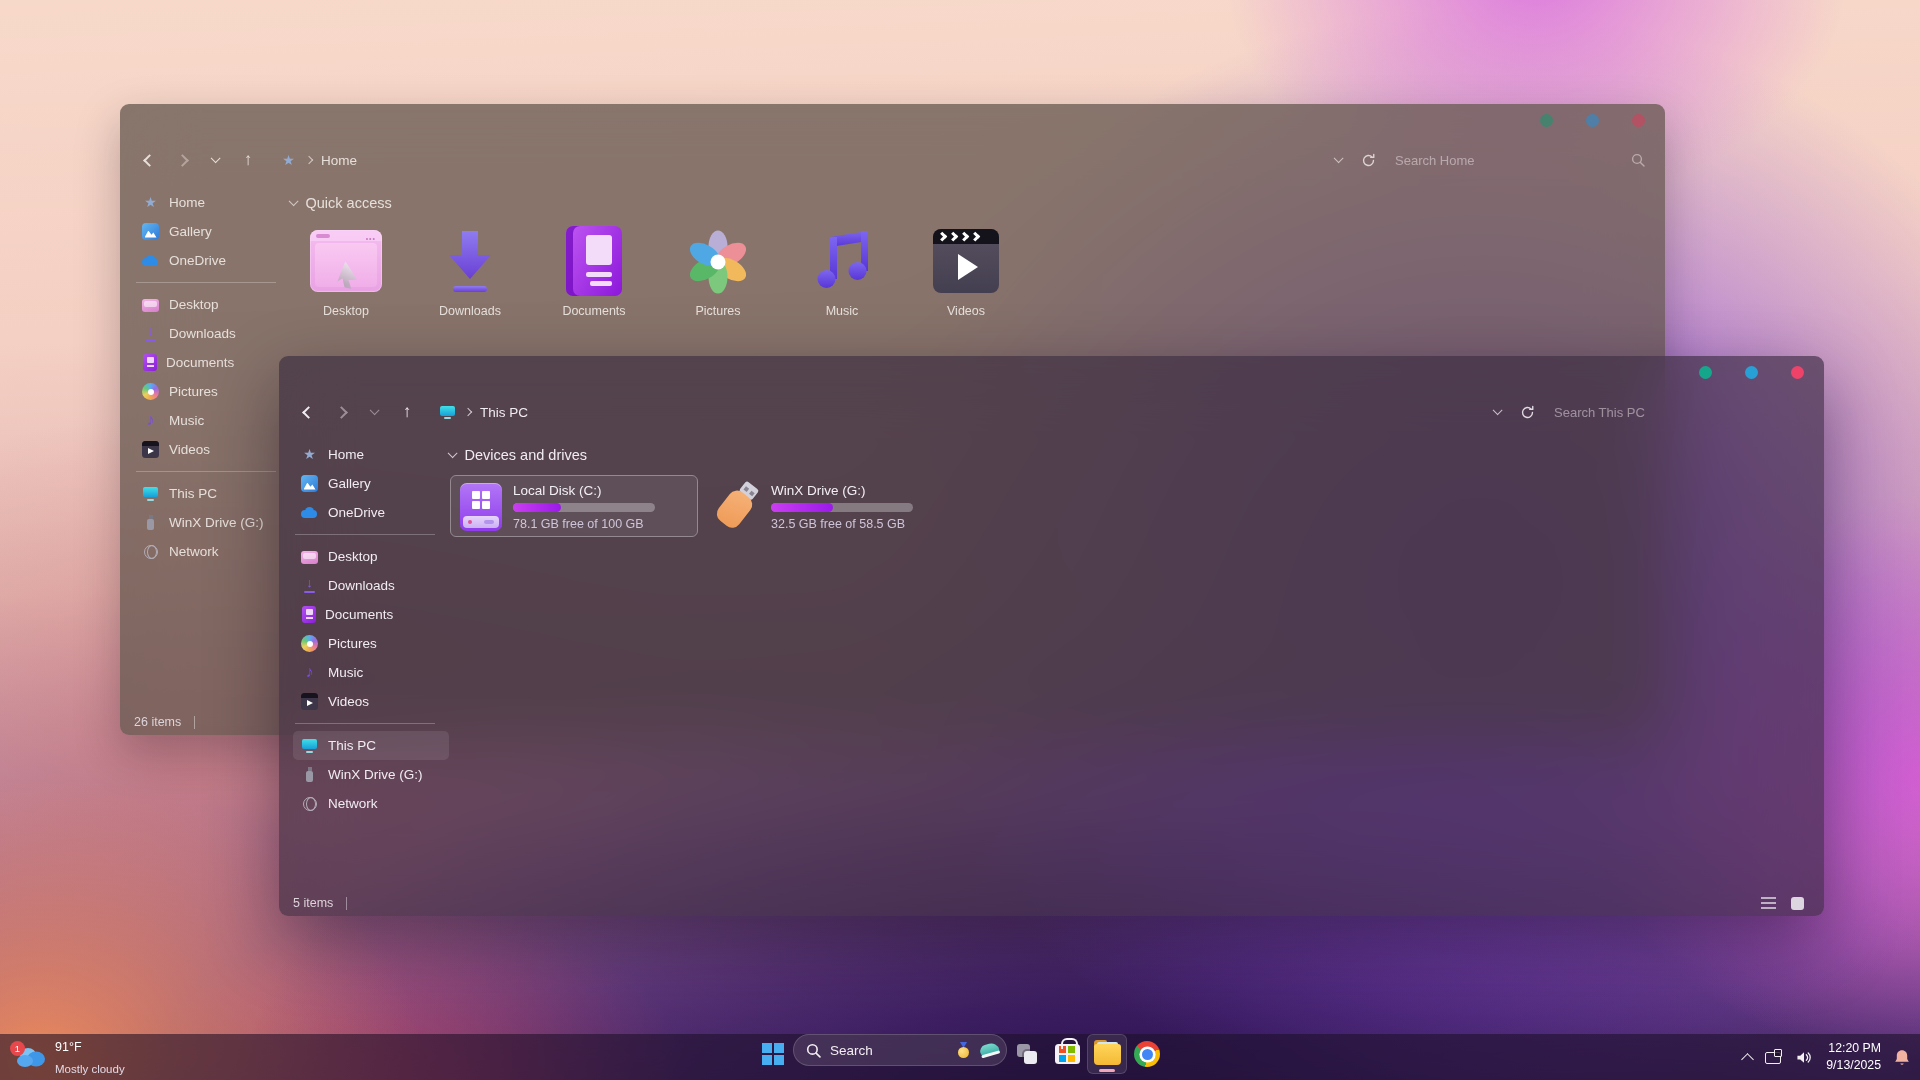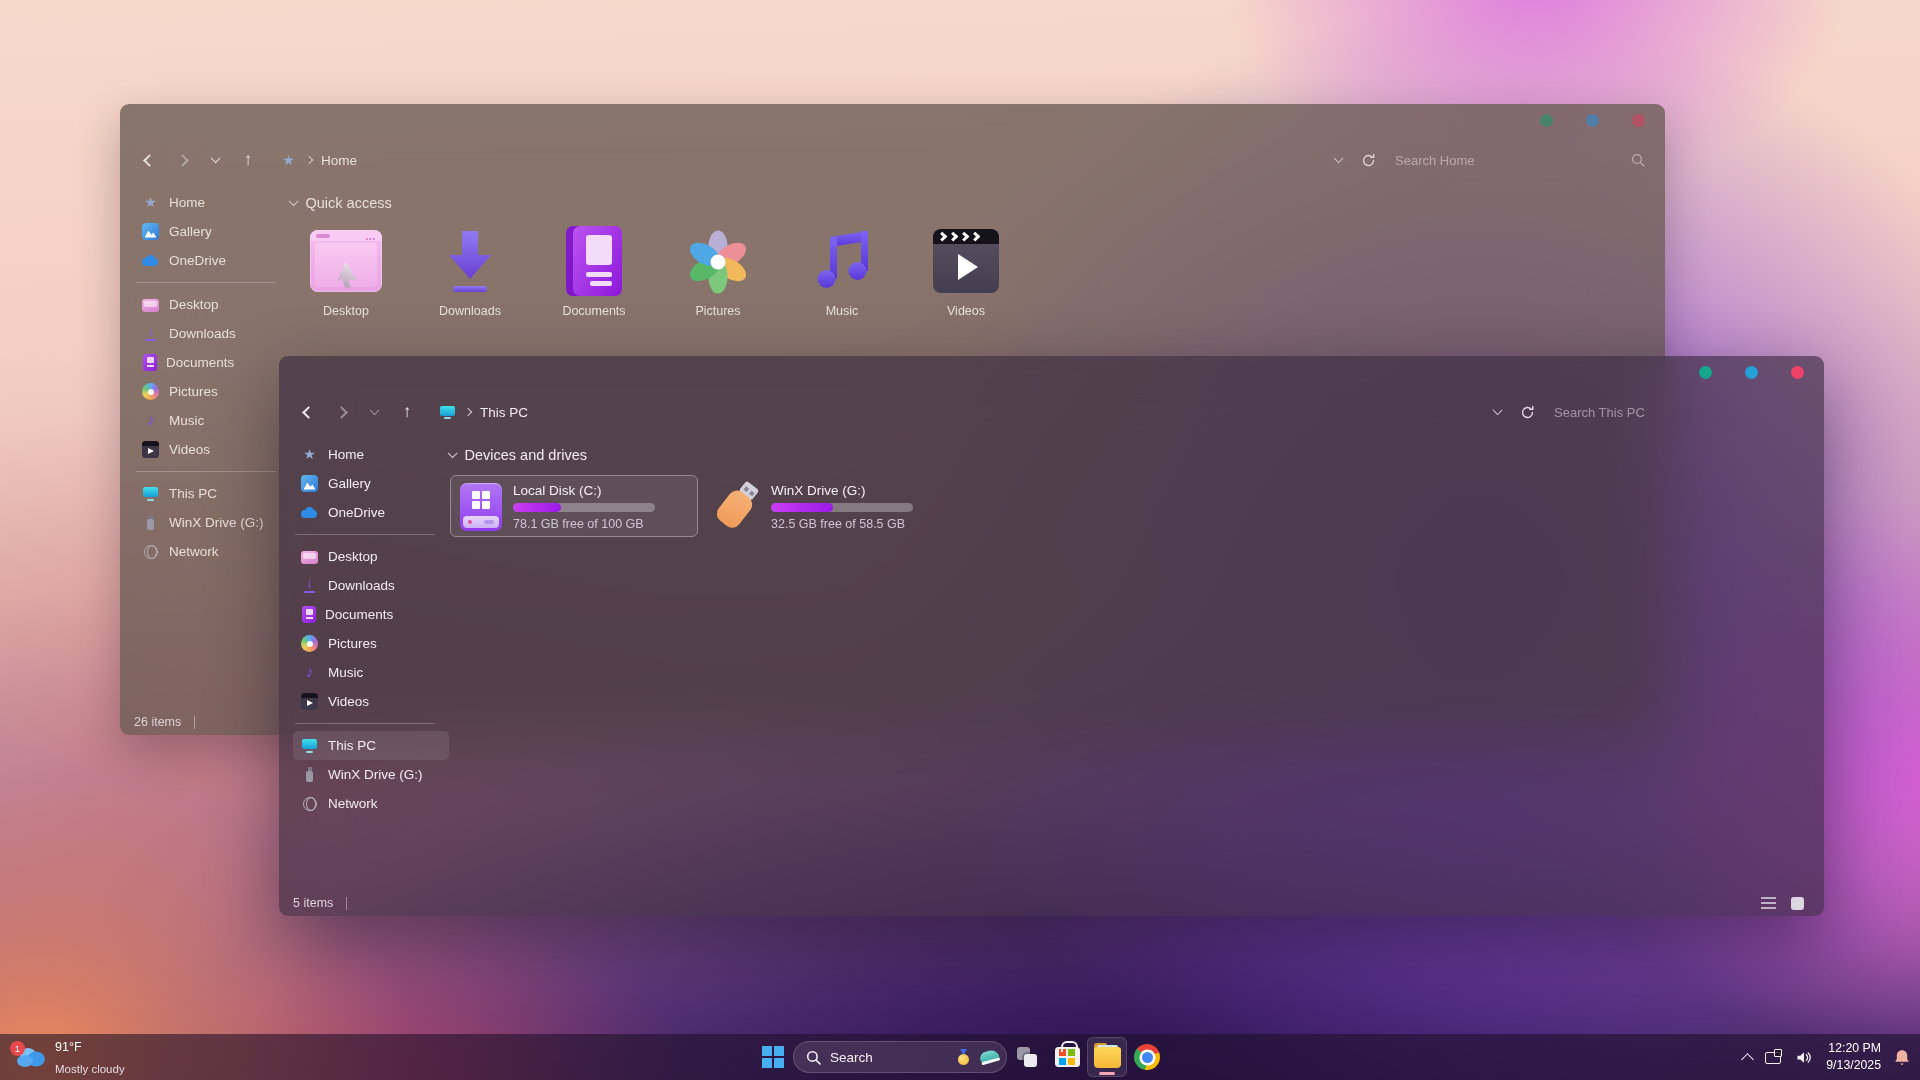--- a/index.html
+++ b/index.html
@@ -150,21 +150,21 @@
 
   
   .taskbar{ position:absolute; left:0; right:0; bottom:0; height:46px; background:rgba(30,18,40,.60);
             backdrop-filter:blur(28px) saturate(1.2); }
   .weather{ position:absolute; left:6px; top:3px; bottom:3px; display:flex; align-items:center; gap:9px; padding:0 10px; border-radius:6px; }
   .wx-icon{ position:relative; width:30px; height:22px; }
   .wx-badge{ position:absolute; top:-5px; left:-6px; width:15px; height:15px; border-radius:50%; background:#e6484c;
              color:#fff; font-size:9.5px; display:flex; align-items:center; justify-content:center; }
   .wx-temp{ font-size:12.5px; color:#fff; }
   .wx-cond{ font-size:11.5px; color:#e3d9e6; margin-top:9px; }
-  .tb-center{ position:absolute; left:50%; top:0; bottom:0; transform:translateX(-50%); display:flex; align-items:center; gap:0; }
+  .tb-center{ position:absolute; left:50%; top:0; bottom:0; transform:translateX(-50%); display:flex; align-items:flex-start; gap:0; }
   .tb-item{ width:40px; height:40px; border-radius:6px; display:flex; align-items:center; justify-content:center; position:relative; }
   .tb-item.active{ background:rgba(255,255,255,.09); box-shadow:inset 0 0 0 1px rgba(255,255,255,.14); }
   .start{ display:grid; grid-template-columns:10px 10px; gap:2px; }
   .start span{ width:10px; height:10px; background:#48aef2; }
   .tb-search{ height:32px; width:214px; border-radius:16px; background:rgba(255,240,240,.12); border:1px solid rgba(255,255,255,.16);
               display:flex; align-items:center; gap:9px; padding:0 7px 0 12px; }
   .tb-search-label{ font-size:13.5px; color:#f4eef2; flex:1; }
   .medal{ width:15px; height:16px; position:relative; }
   .medal::before{ content:""; position:absolute; top:0; left:4px; width:7px; height:6px; background:#4468e0; clip-path:polygon(0 0,100% 0,50% 100%); }
   .medal::after{ content:""; position:absolute; bottom:0; left:2px; width:11px; height:11px; border-radius:50%;

